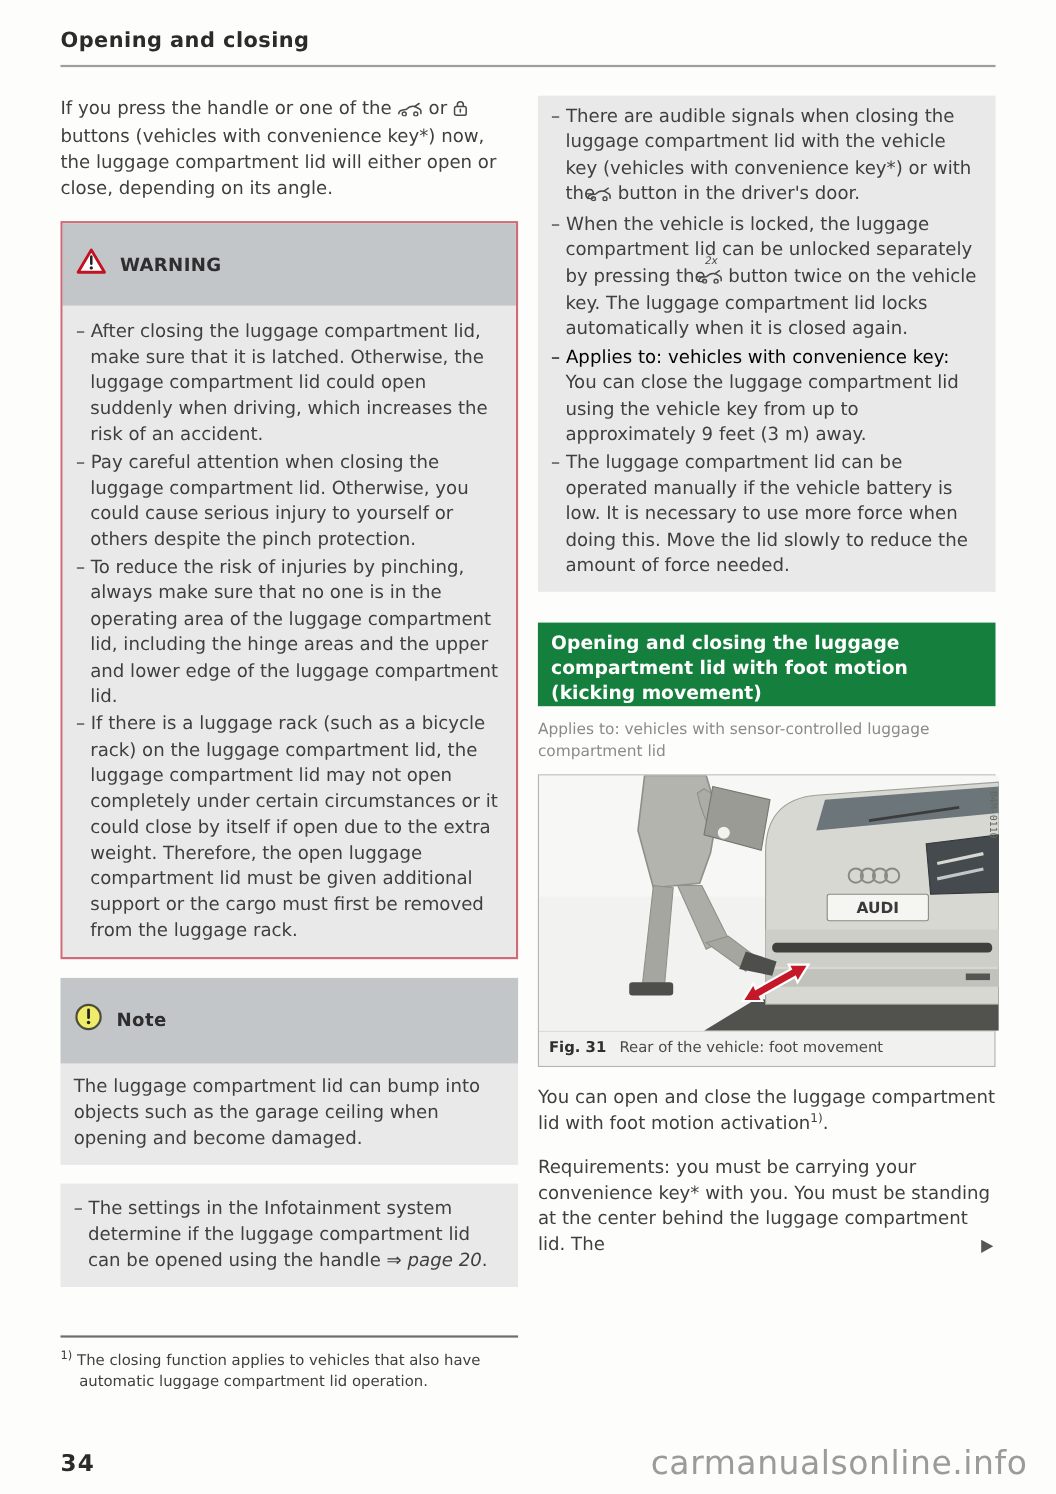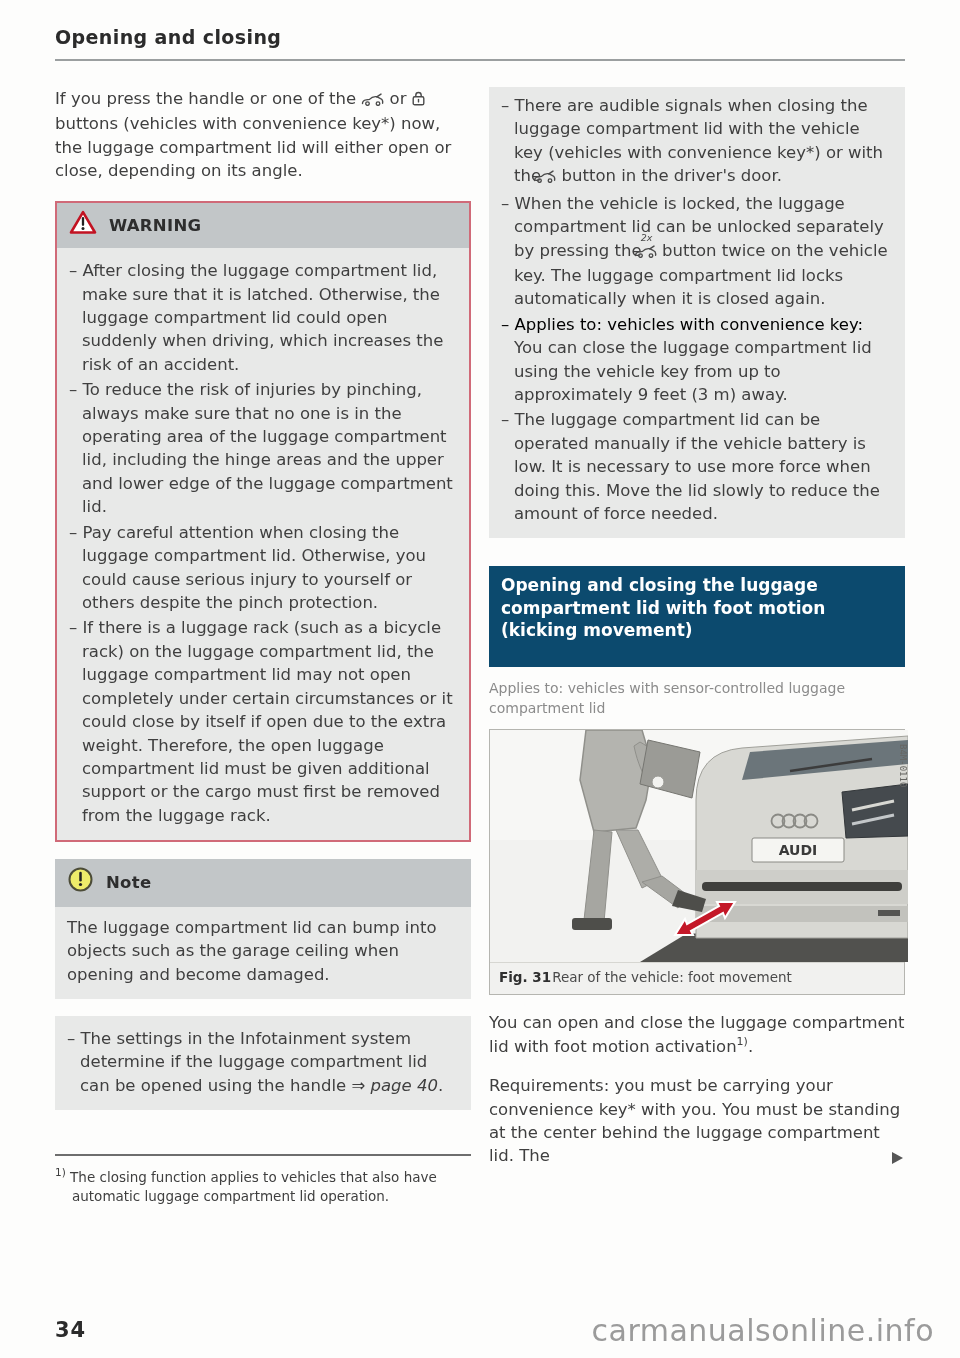--- a/index.html
+++ b/index.html
@@ -32,50 +32,50 @@
   .icon2x { position: relative; display: inline-block; vertical-align: -2px; }
   .icon2x .twox {
     position: absolute; top: -8px; left: 7px;
     font-size: 9.5px; line-height: 1; color: #4a4a4a; font-style: italic;
   }
 
   
   .warnbox { border: 2px solid #d06a78; margin-top: 18px; }
   .boxhead {
     background: #c2c6c8; display: flex; align-items: center; gap: 12px;
-    padding: 7px 12px; min-height: 40px;
+    padding: 22px 12px; min-height: 40px;
   }
   .boxhead .blabel { font-weight: bold; font-size: 16.5px; color: #2e2e2e; letter-spacing: 0.3px; }
   .boxbody { background: #e8e9e8; padding: 9px 12px 13px 12px; }
 
   
   .plainbox { margin-top: 17px; }
 
   .xref { font-style: italic; }
 
   
   .fnrule { border-top: 2px solid #6e6e6e; margin-top: 44px; }
   .fnote { font-size: 13.5px; line-height: 1.45; margin-top: 9px; padding-left: 17px; text-indent: -17px; color: #3f3f3f; }
   .fnote sup { font-size: 10.5px; }
 
   
   .graybox { background: #e8e9e8; padding: 5px 12px 12px 12px; }
   .gray-lead { color: #000000; }
 
   .redhead {
-    background: #0c4a6e; color: #ffffff; font-weight: bold;
-    font-size: 17px; line-height: 1.35; padding: 8px 12px 25px 12px;
+    background: #15803d; color: #ffffff; font-weight: bold;
+    font-size: 17px; line-height: 1.35; padding: 8px 12px 0 12px;
     margin-top: 28px;
   }
   .applies { font-size: 14px; line-height: 1.4; color: #8b8b8b; margin-top: 12px; }
 
   .figure { border: 1px solid #b5b5b0; margin-top: 10px; background: #f1f1ef; }
   .figure svg { display: block; }
   .figcap { padding: 5px 9px 7px 9px; font-size: 13.5px; color: #4a4a4a; border-top: 1px solid #d6d6d1; }
-  .figcap b { color: #2f2f2f; margin-right: 1px; }
+  .figcap b { color: #2f2f2f; margin-right: 12px; }
 
   .rpara { margin-top: 16px; position: relative; }
   .rpara sup { font-size: 11px; }
   .cont-arrow {
     position: absolute; right: 2px; bottom: 4px;
     width: 0; height: 0;
     border-left: 11px solid #565656;
     border-top: 6.5px solid transparent;
     border-bottom: 6.5px solid transparent;
   }
@@ -109,41 +109,41 @@
         <div class="boxhead">
           <span><svg width="28" height="25" viewBox="0 0 28 25">
                 <path d="M14 2.2 L26 22.5 H2 Z" fill="#ffffff" stroke="#c21222" stroke-width="2.6" stroke-linejoin="round"></path>
                 <path d="M14 8.2 v6.6" stroke="#222222" stroke-width="2.3" stroke-linecap="round"></path>
                 <circle cx="14" cy="18.6" r="1.5" fill="#222222"></circle>
               </svg></span>
           <span class="blabel">WARNING</span>
         </div>
         <div class="boxbody">
           <div class="ditem">– After closing the luggage compartment lid, make sure that it is latched. Otherwise, the luggage compartment lid could open suddenly when driving, which increases the risk of an accident.</div>
+          <div class="ditem">– Pay careful attention when closing the luggage compartment lid. Otherwise, you could cause serious injury to yourself or others despite the pinch protection.</div>
           <div class="ditem">– To reduce the risk of injuries by pinching, always make sure that no one is in the operating area of the luggage compartment lid, including the hinge areas and the upper and lower edge of the luggage compartment lid.</div>
-          <div class="ditem">– Pay careful attention when closing the luggage compartment lid. Otherwise, you could cause serious injury to yourself or others despite the pinch protection.</div>
           <div class="ditem">– If there is a luggage rack (such as a bicycle rack) on the luggage compartment lid, the luggage compartment lid may not open completely under certain circumstances or it could close by itself if open due to the extra weight. Therefore, the open luggage compartment lid must be given additional support or the cargo must first be removed from the luggage rack.</div>
         </div>
       </div>
 
       <div class="plainbox">
         <div class="boxhead">
           <span><svg width="27" height="27" viewBox="0 0 27 27">
                 <circle cx="13.5" cy="13.5" r="11" fill="#eeec6a" stroke="#4c4c38" stroke-width="2"></circle>
                 <path d="M13.5 7 v7.2" stroke="#222222" stroke-width="2.5" stroke-linecap="round"></path>
                 <circle cx="13.5" cy="18.5" r="1.6" fill="#222222"></circle>
               </svg></span>
           <span class="blabel">Note</span>
         </div>
         <div class="boxbody">The luggage compartment lid can bump into objects such as the garage ceiling when opening and become damaged.</div>
       </div>
 
       <div class="plainbox">
         <div class="boxbody">
-          <div class="ditem"><span>– The settings in the Infotainment system determine if the luggage compartment lid can be opened using the handle </span><span class="xref">⇒ page 40</span><span>.</span></div>
+          <div class="ditem"><span>– The settings in the Infotainment system determine if the luggage compartment lid can be opened using the handle </span><span class="xref">⇒ page 20</span><span>.</span></div>
         </div>
       </div>
 
       <div class="fnrule"></div>
       <div class="fnote"><sup>1)</sup> <span>The closing function applies to vehicles that also have automatic luggage compartment lid operation.</span></div>
 
     </div>
 
     <div class="col">
 

